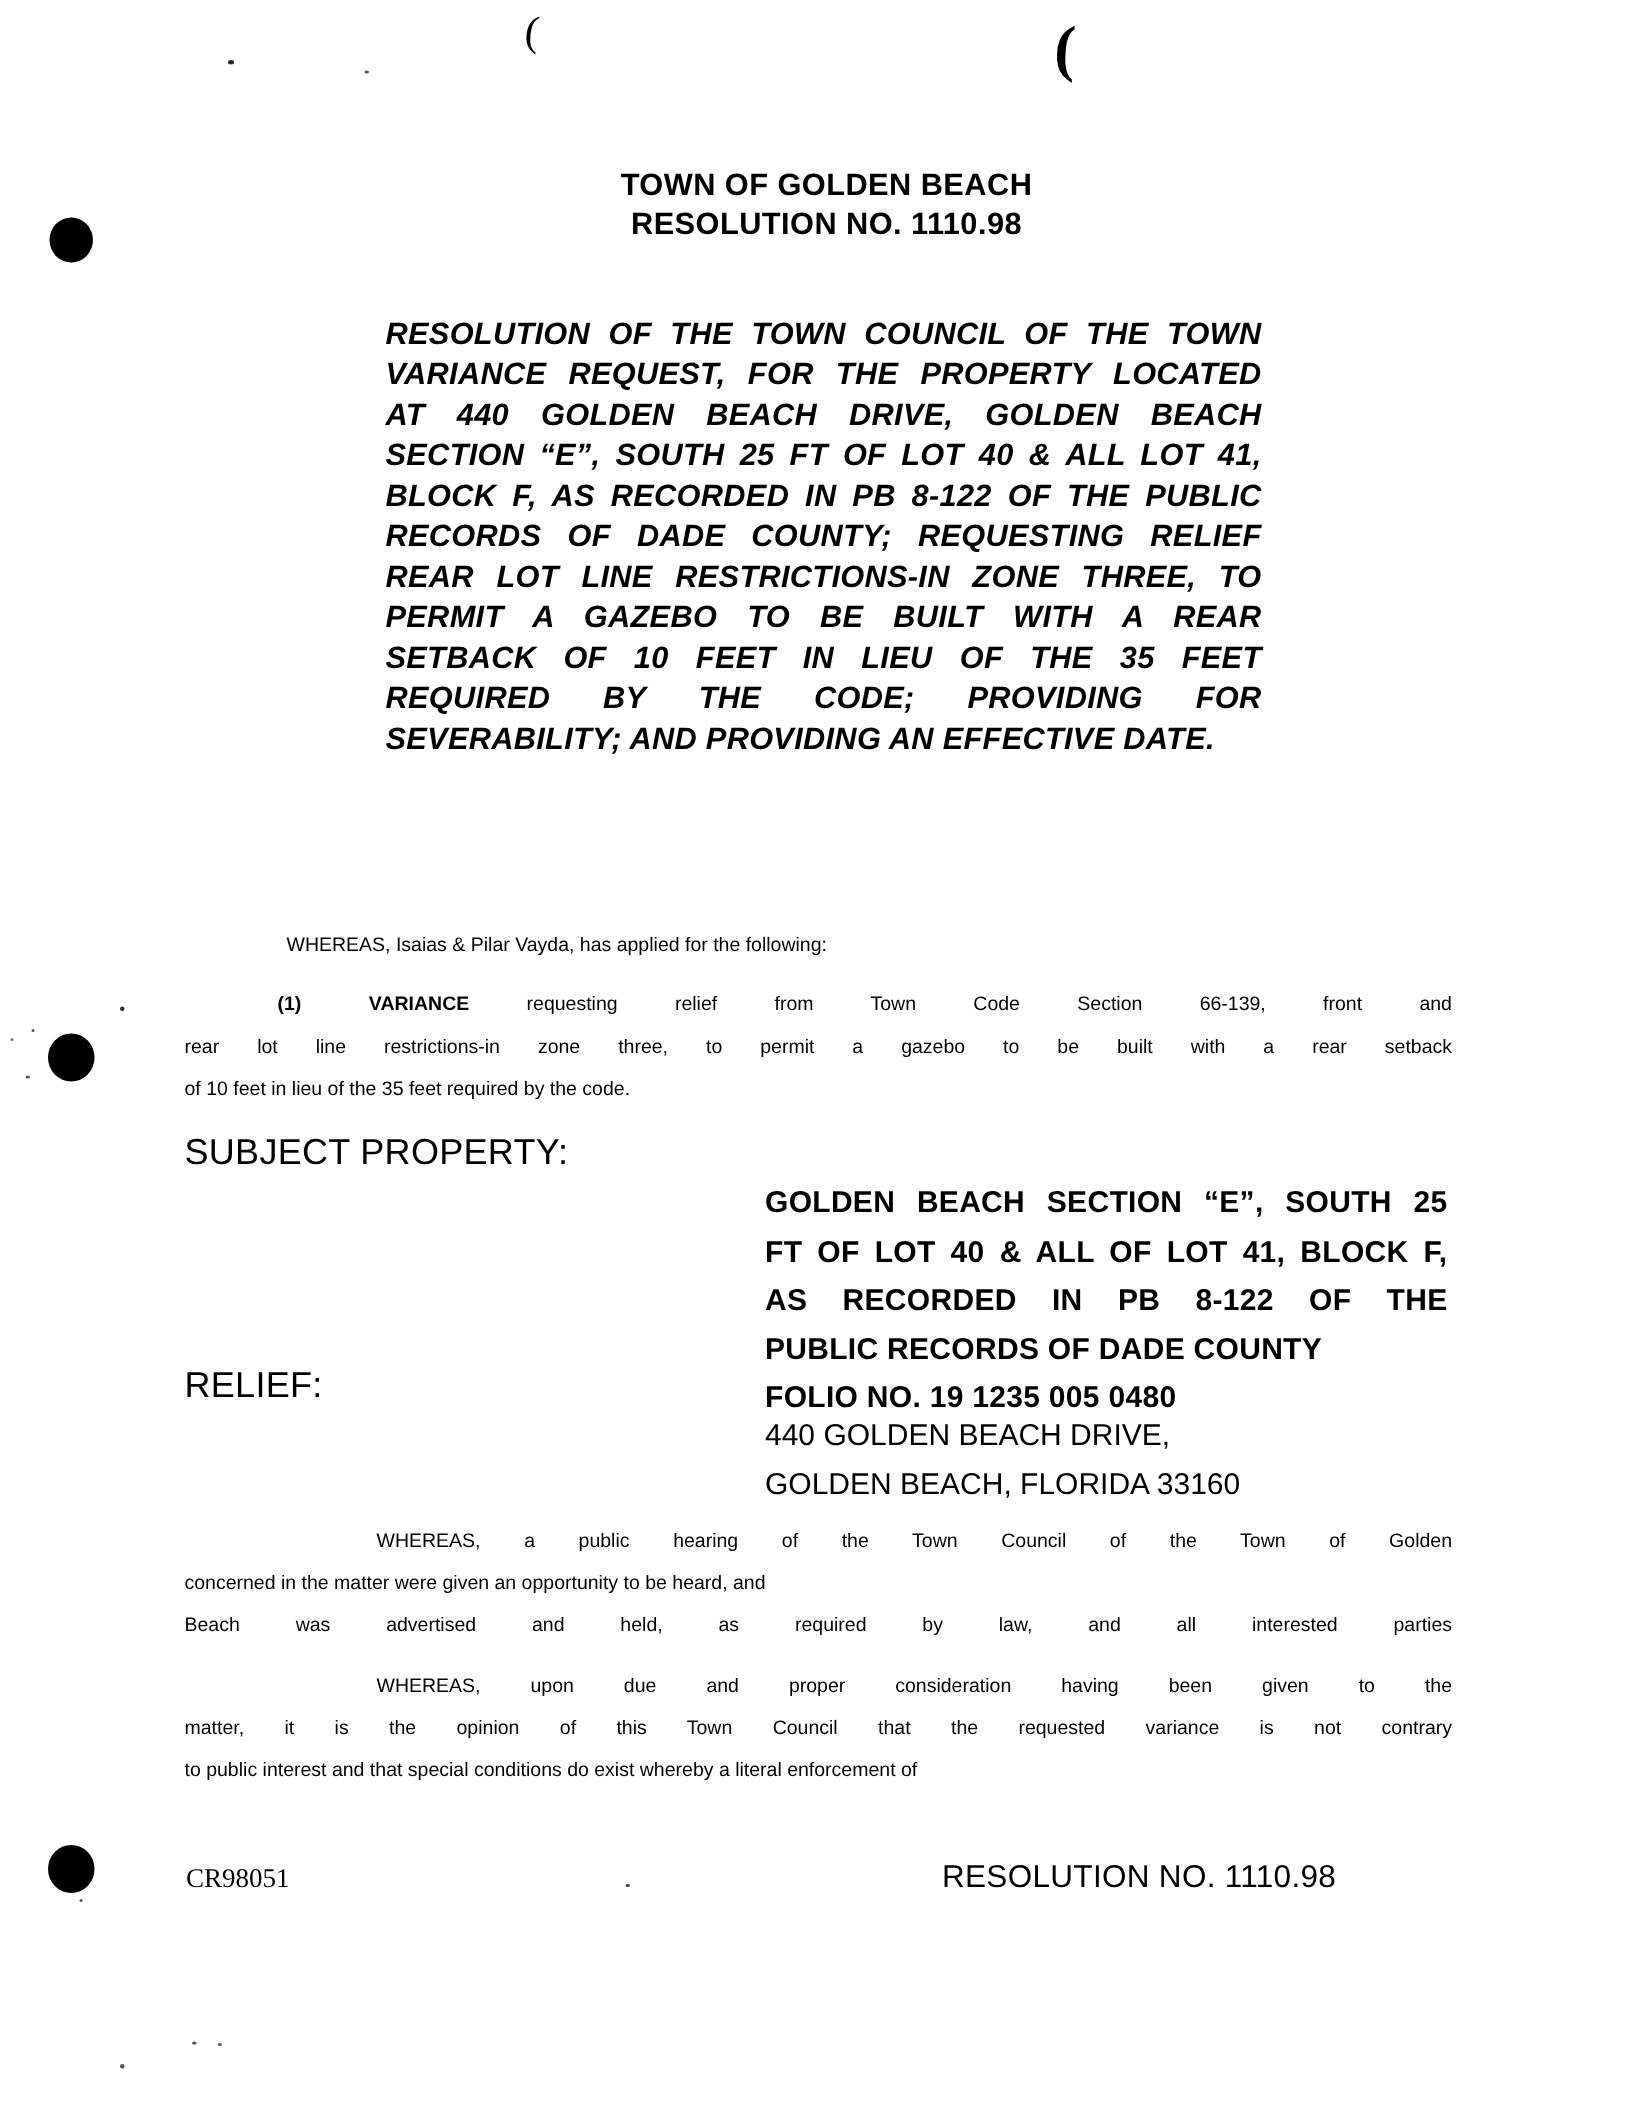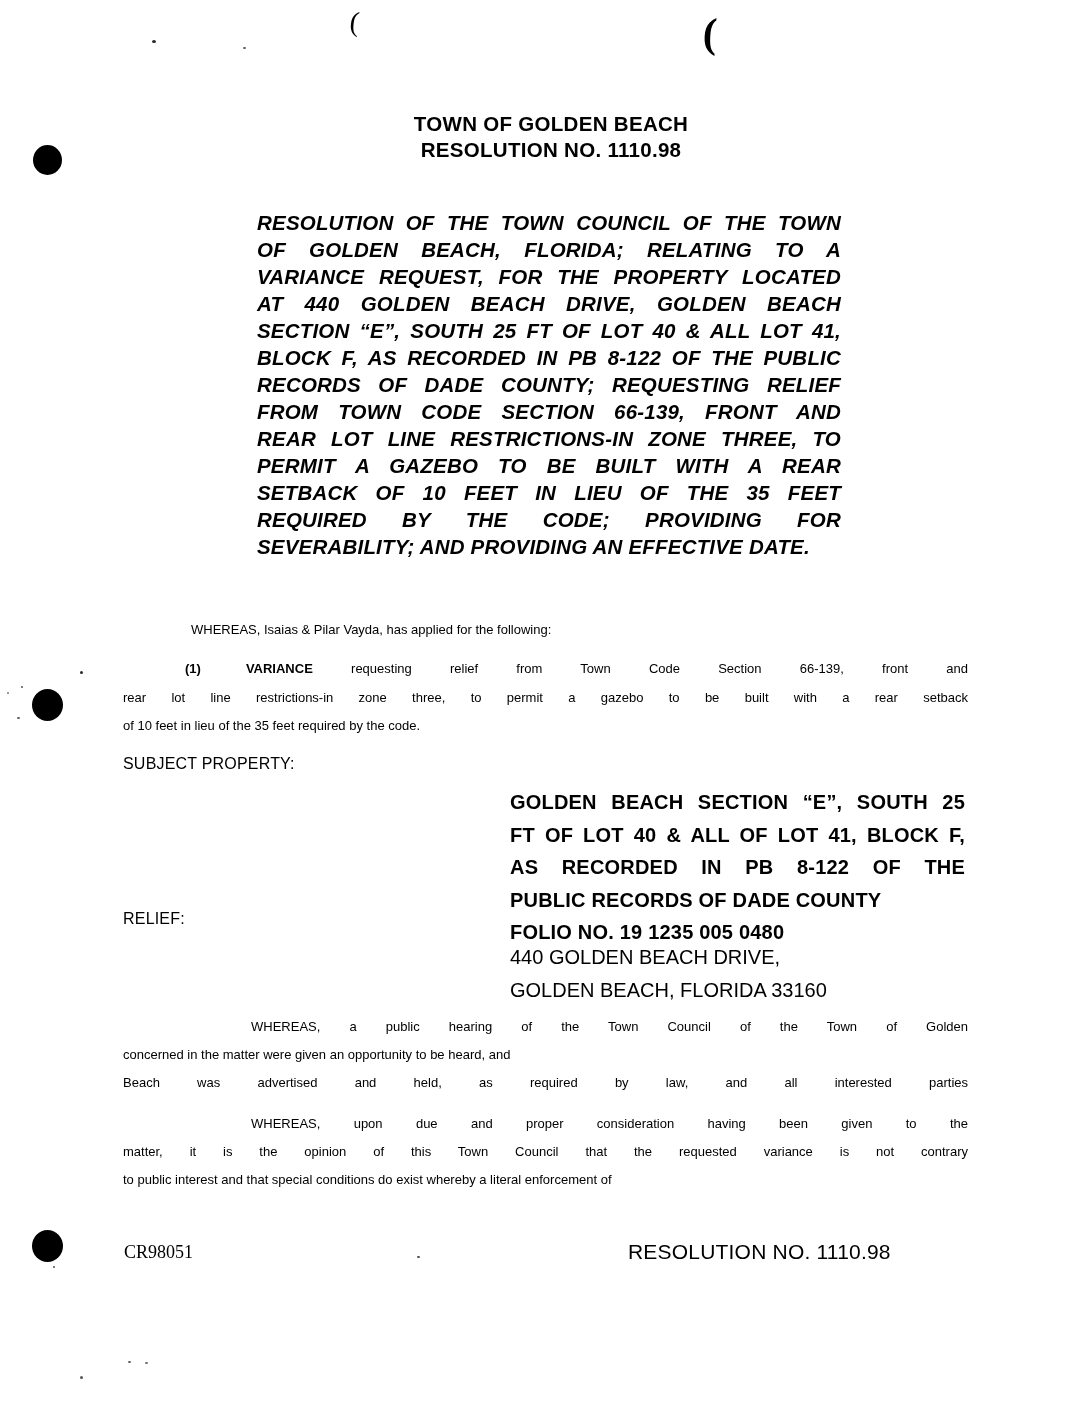--- a/index.html
+++ b/index.html
@@ -59,21 +59,21 @@
     top: 655px; left: 123px; width: 845px;
     line-height: 28.5px;
   }
   .variance-para .first { padding-left: 62px; }
   .b { font-weight: bold; }
   .tabgap { display: inline-block; width: 45px; }
 
   .row-label {
     position: absolute;
     left: 123px;
-    font-size: 16px;
+    font-size: 24px;
     letter-spacing: 0.2px;
   }
   .row-value {
     position: absolute;
     left: 510px; width: 455px;
     font-size: 20px;
     line-height: 32.5px;
     margin-top: 33px;
   }
   .row-value.bold { font-weight: bold; letter-spacing: 0.2px; }
@@ -121,27 +121,25 @@
   <div class="speck" style="top:1362px; left:145px; width:3px; height:2px; background:#666;"></div>
   <div class="speck" style="top:1376px; left:80px; width:3px; height:3px; background:#555;"></div>
 
   <header class="doc-header">
     <div>TOWN OF GOLDEN BEACH</div>
     <div>RESOLUTION NO. 1110.98</div>
   </header>
 
   <section class="res-block">
     <div class="jline">RESOLUTION OF THE TOWN COUNCIL OF THE TOWN</div>
-    <div class="jline">OF GOLDEN BEACH, FLORIDA; RELATING TO A</div>
     <div class="jline">VARIANCE REQUEST, FOR THE PROPERTY LOCATED</div>
     <div class="jline">AT 440 GOLDEN BEACH DRIVE, GOLDEN BEACH</div>
     <div class="jline">SECTION “E”, SOUTH 25 FT OF LOT 40 &amp; ALL LOT 41,</div>
     <div class="jline">BLOCK F, AS RECORDED IN PB 8-122 OF THE PUBLIC</div>
     <div class="jline">RECORDS OF DADE COUNTY; REQUESTING RELIEF</div>
-    <div class="jline">FROM TOWN CODE SECTION 66-139, FRONT AND</div>
     <div class="jline">REAR LOT LINE RESTRICTIONS-IN ZONE THREE, TO</div>
     <div class="jline">PERMIT A GAZEBO TO BE BUILT WITH A REAR</div>
     <div class="jline">SETBACK OF 10 FEET IN LIEU OF THE 35 FEET</div>
     <div class="jline">REQUIRED BY THE CODE; PROVIDING FOR</div>
     <div class="jline last">SEVERABILITY; AND PROVIDING AN EFFECTIVE DATE.</div>
   </section>
 
   <p class="whereas-applied body-text">WHEREAS, Isaias &amp; Pilar Vayda, has applied for the following:</p>
 
   <section class="variance-para body-text">

